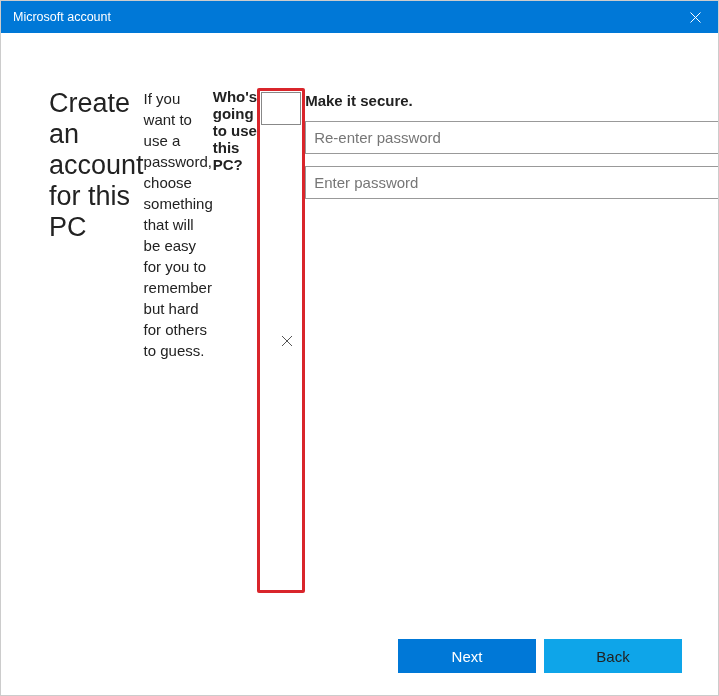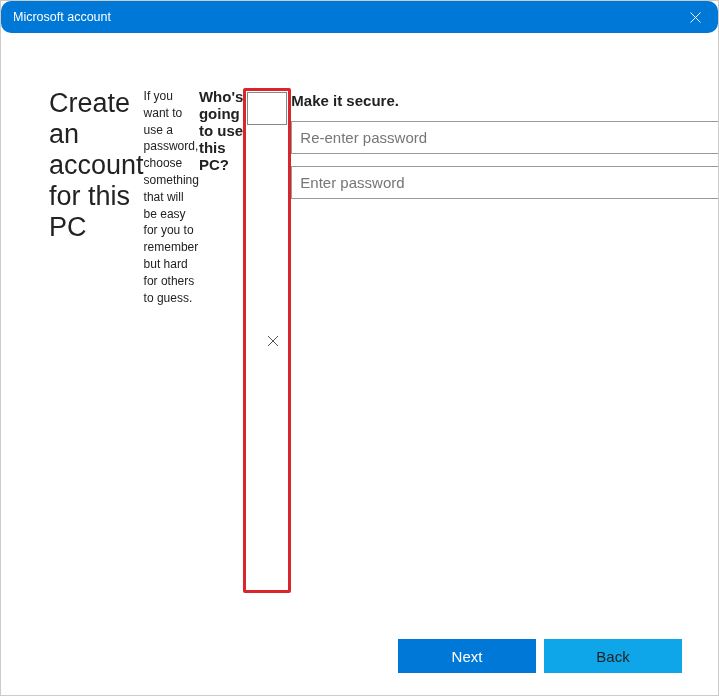--- a/index.html
+++ b/index.html
@@ -18,21 +18,20 @@
     }
     .titlebar {
       height: 32px;
       background: #0078d7;
       color: #ffffff;
       display: flex;
       align-items: center;
       justify-content: space-between;
       padding: 0 0 0 12px;
       font-size: 12.5px;
-      border-radius: 10px;
     }
     .titlebar .close-btn {
       width: 46px;
       height: 32px;
       display: flex;
       align-items: center;
       justify-content: center;
       cursor: pointer;
     }
     .titlebar .close-btn svg {
@@ -45,21 +44,21 @@
       display: flex;
       flex-direction: row;
     }
     .heading {
       font-size: 27px;
       font-weight: 400;
       color: #222;
       margin-bottom: 24px;
     }
     .subtext {
-      font-size: 12px;
+      font-size: 15px;
       color: #222;
       line-height: 1.4;
       margin-bottom: 24px;
     }
     .section-label {
       font-size: 15px;
       font-weight: 600;
       color: #222;
       margin-bottom: 12px;
     }

